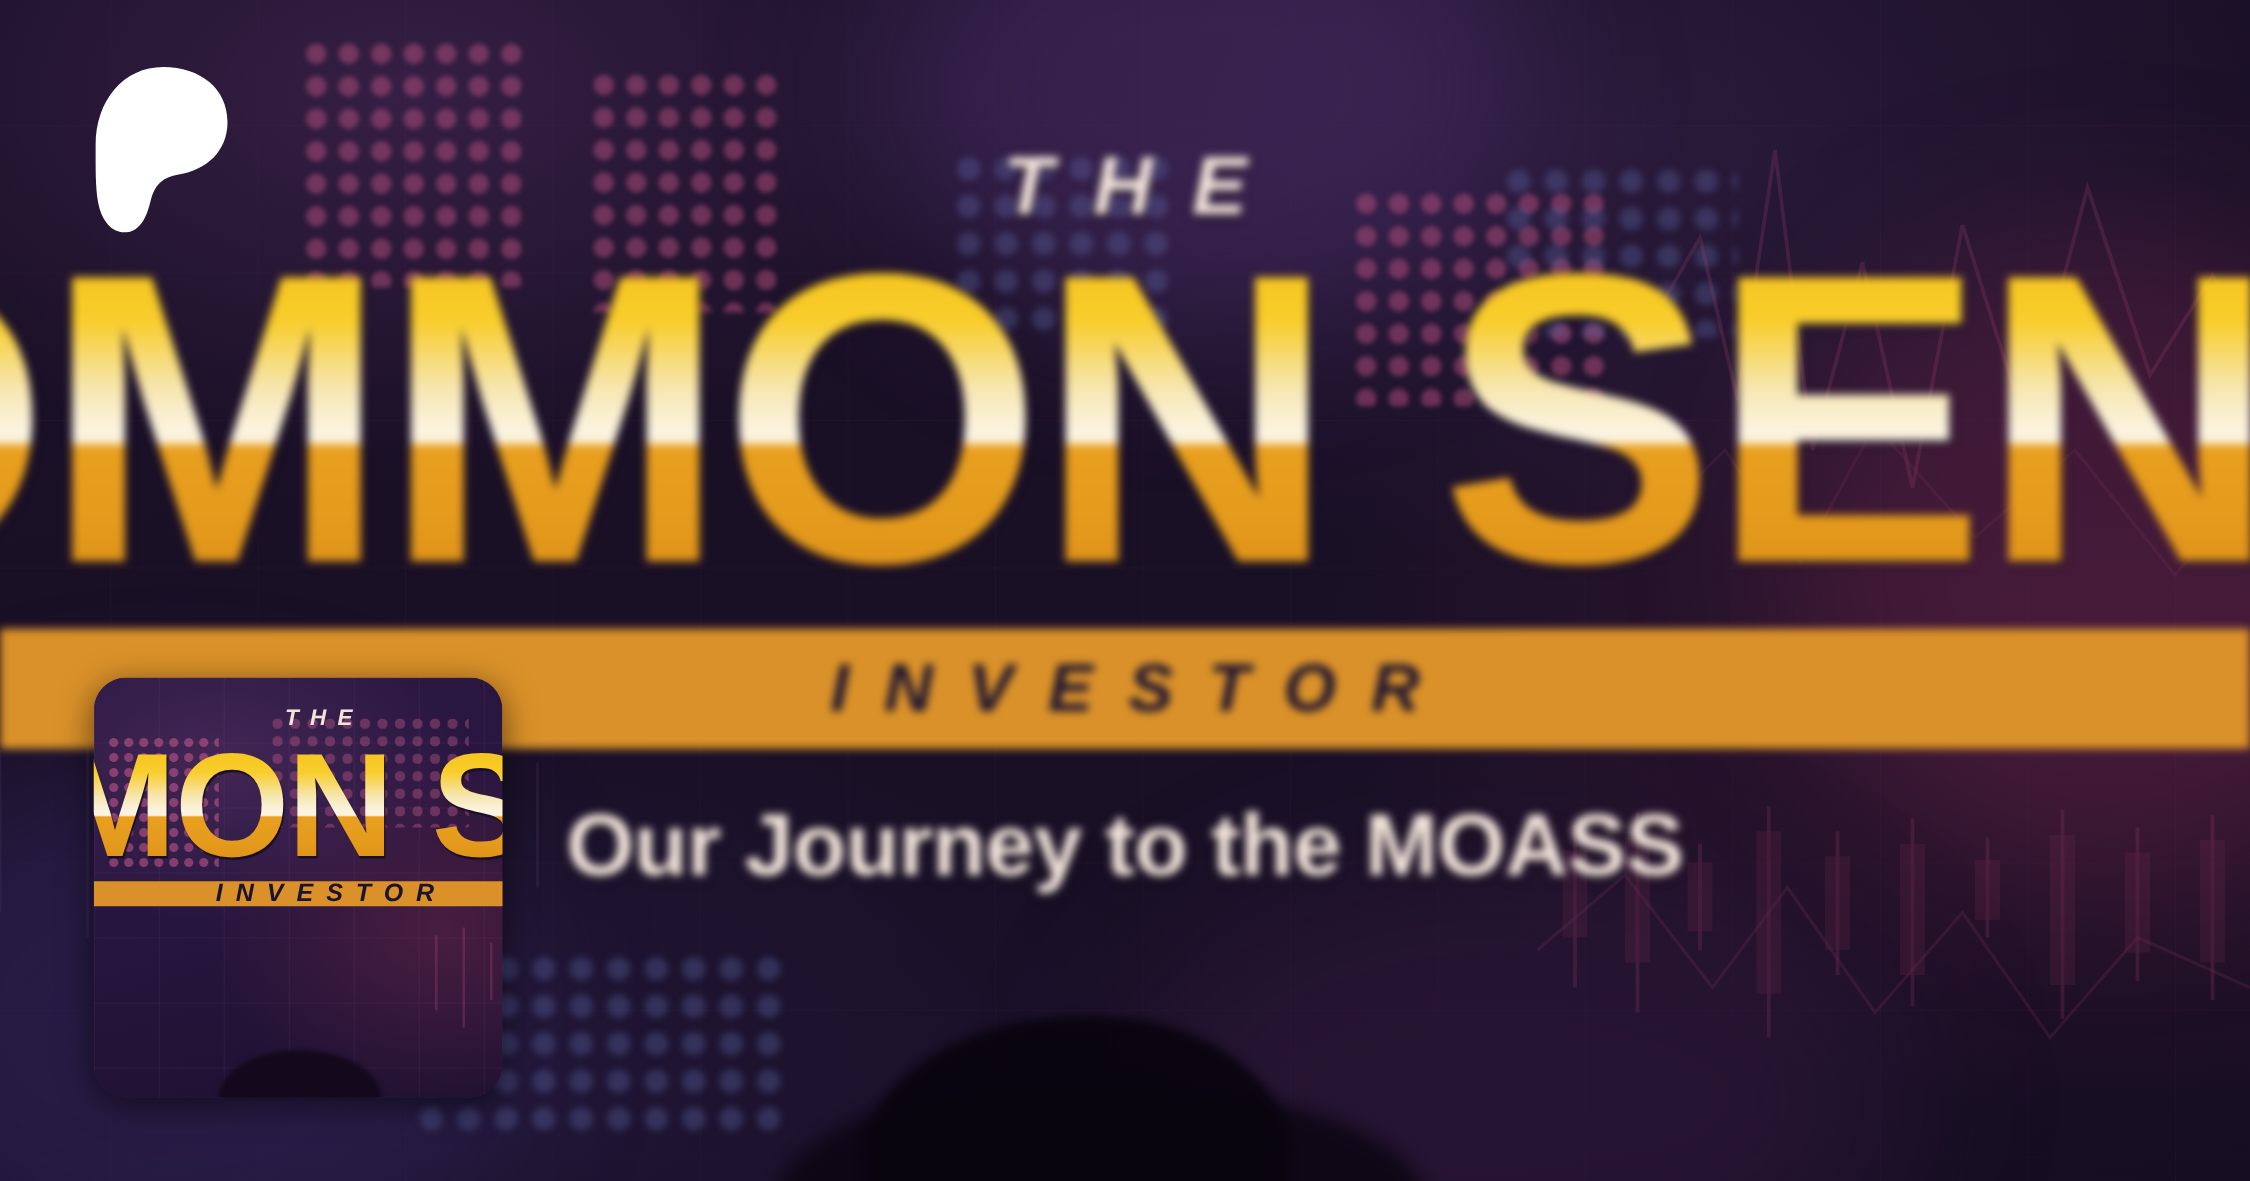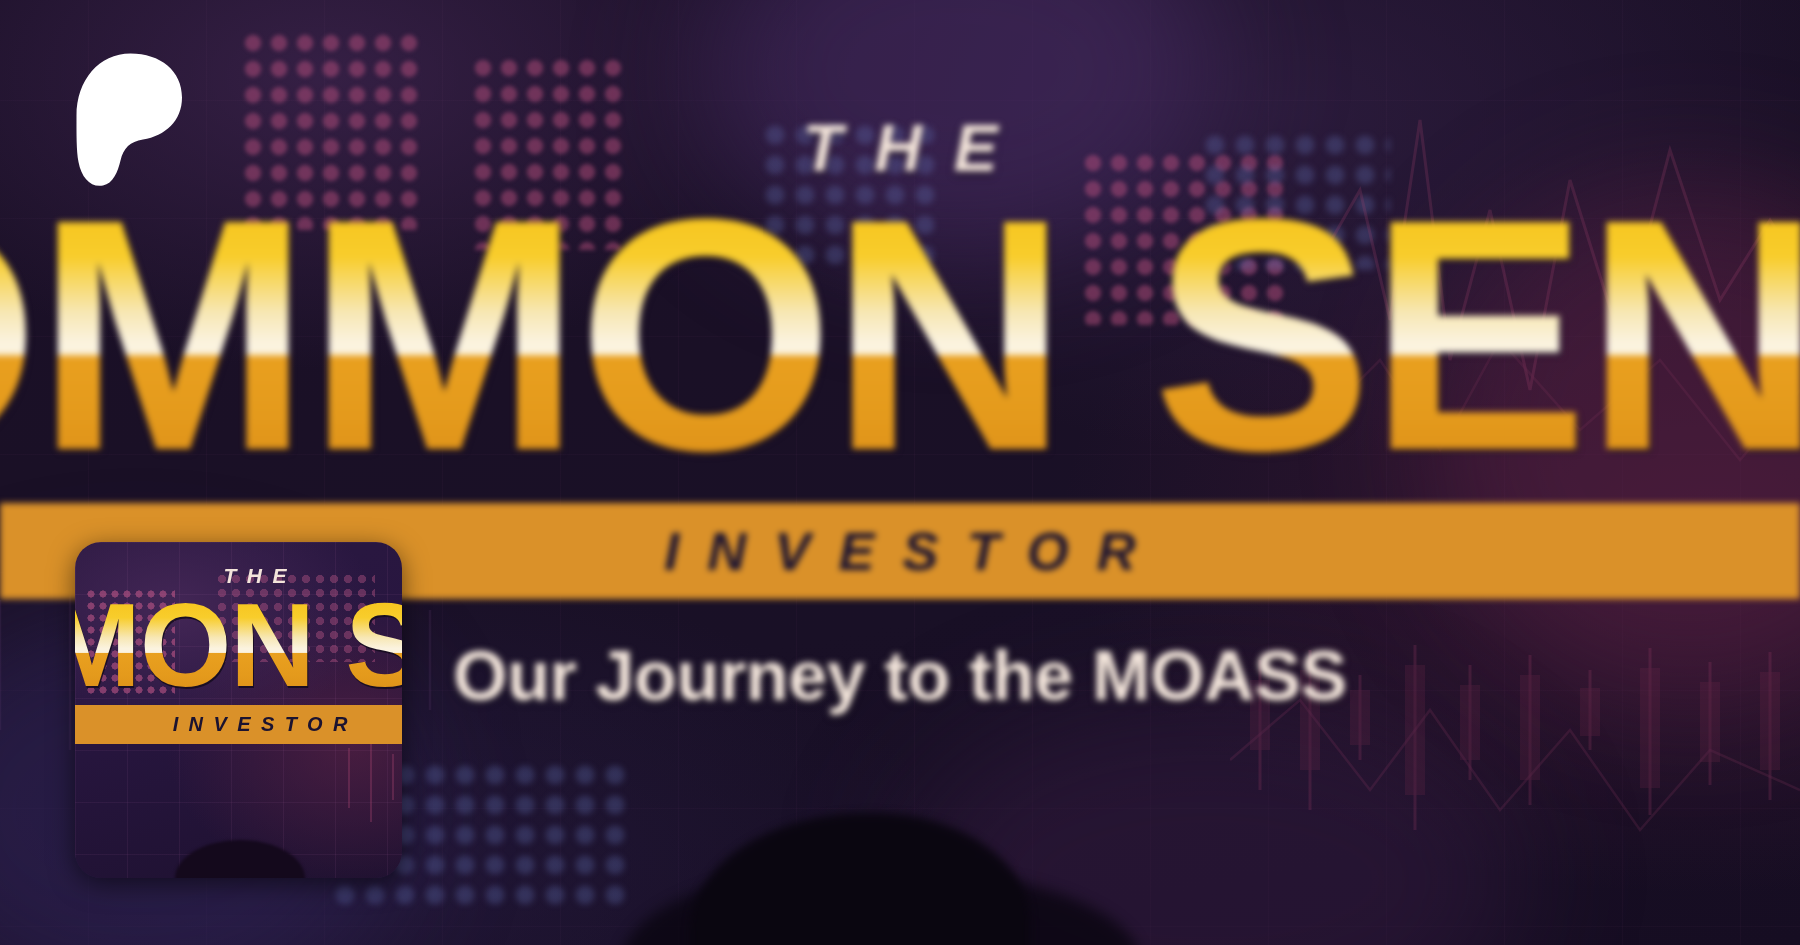--- a/index.html
+++ b/index.html
@@ -209,32 +209,32 @@
     background-image: radial-gradient(circle, rgba(190,88,136,.40) 40%, rgba(0,0,0,0) 44%);
     background-size:14px 14px;
   }
   #thumb-inner {
     position:absolute;
     left:-60px; top:-4px;
     width:480px; height:344px;
   }
   #thumb-inner .art-the {
     top:26px;
-    font-size:21px;
+    font-size:18px;
     letter-spacing:.5em;
     text-indent:.5em;
   }
   #thumb-inner .art-wordmark {
     top:58px;
     font-size:118px;
     filter: drop-shadow(1px 2px 0 rgba(22,12,32,.9));
   }
   #thumb-inner .art-band {
     left:60px; top:167px;
-    width:370px; height:39px;
+    width:370px; height:20px;
   }
   #thumb-inner .art-band-text {
     font-size:20px;
     letter-spacing:.52em;
     text-indent:.52em;
   }
   #thumb-inner .art-tagline {
     top:212px;
     font-size:24px;
   }

